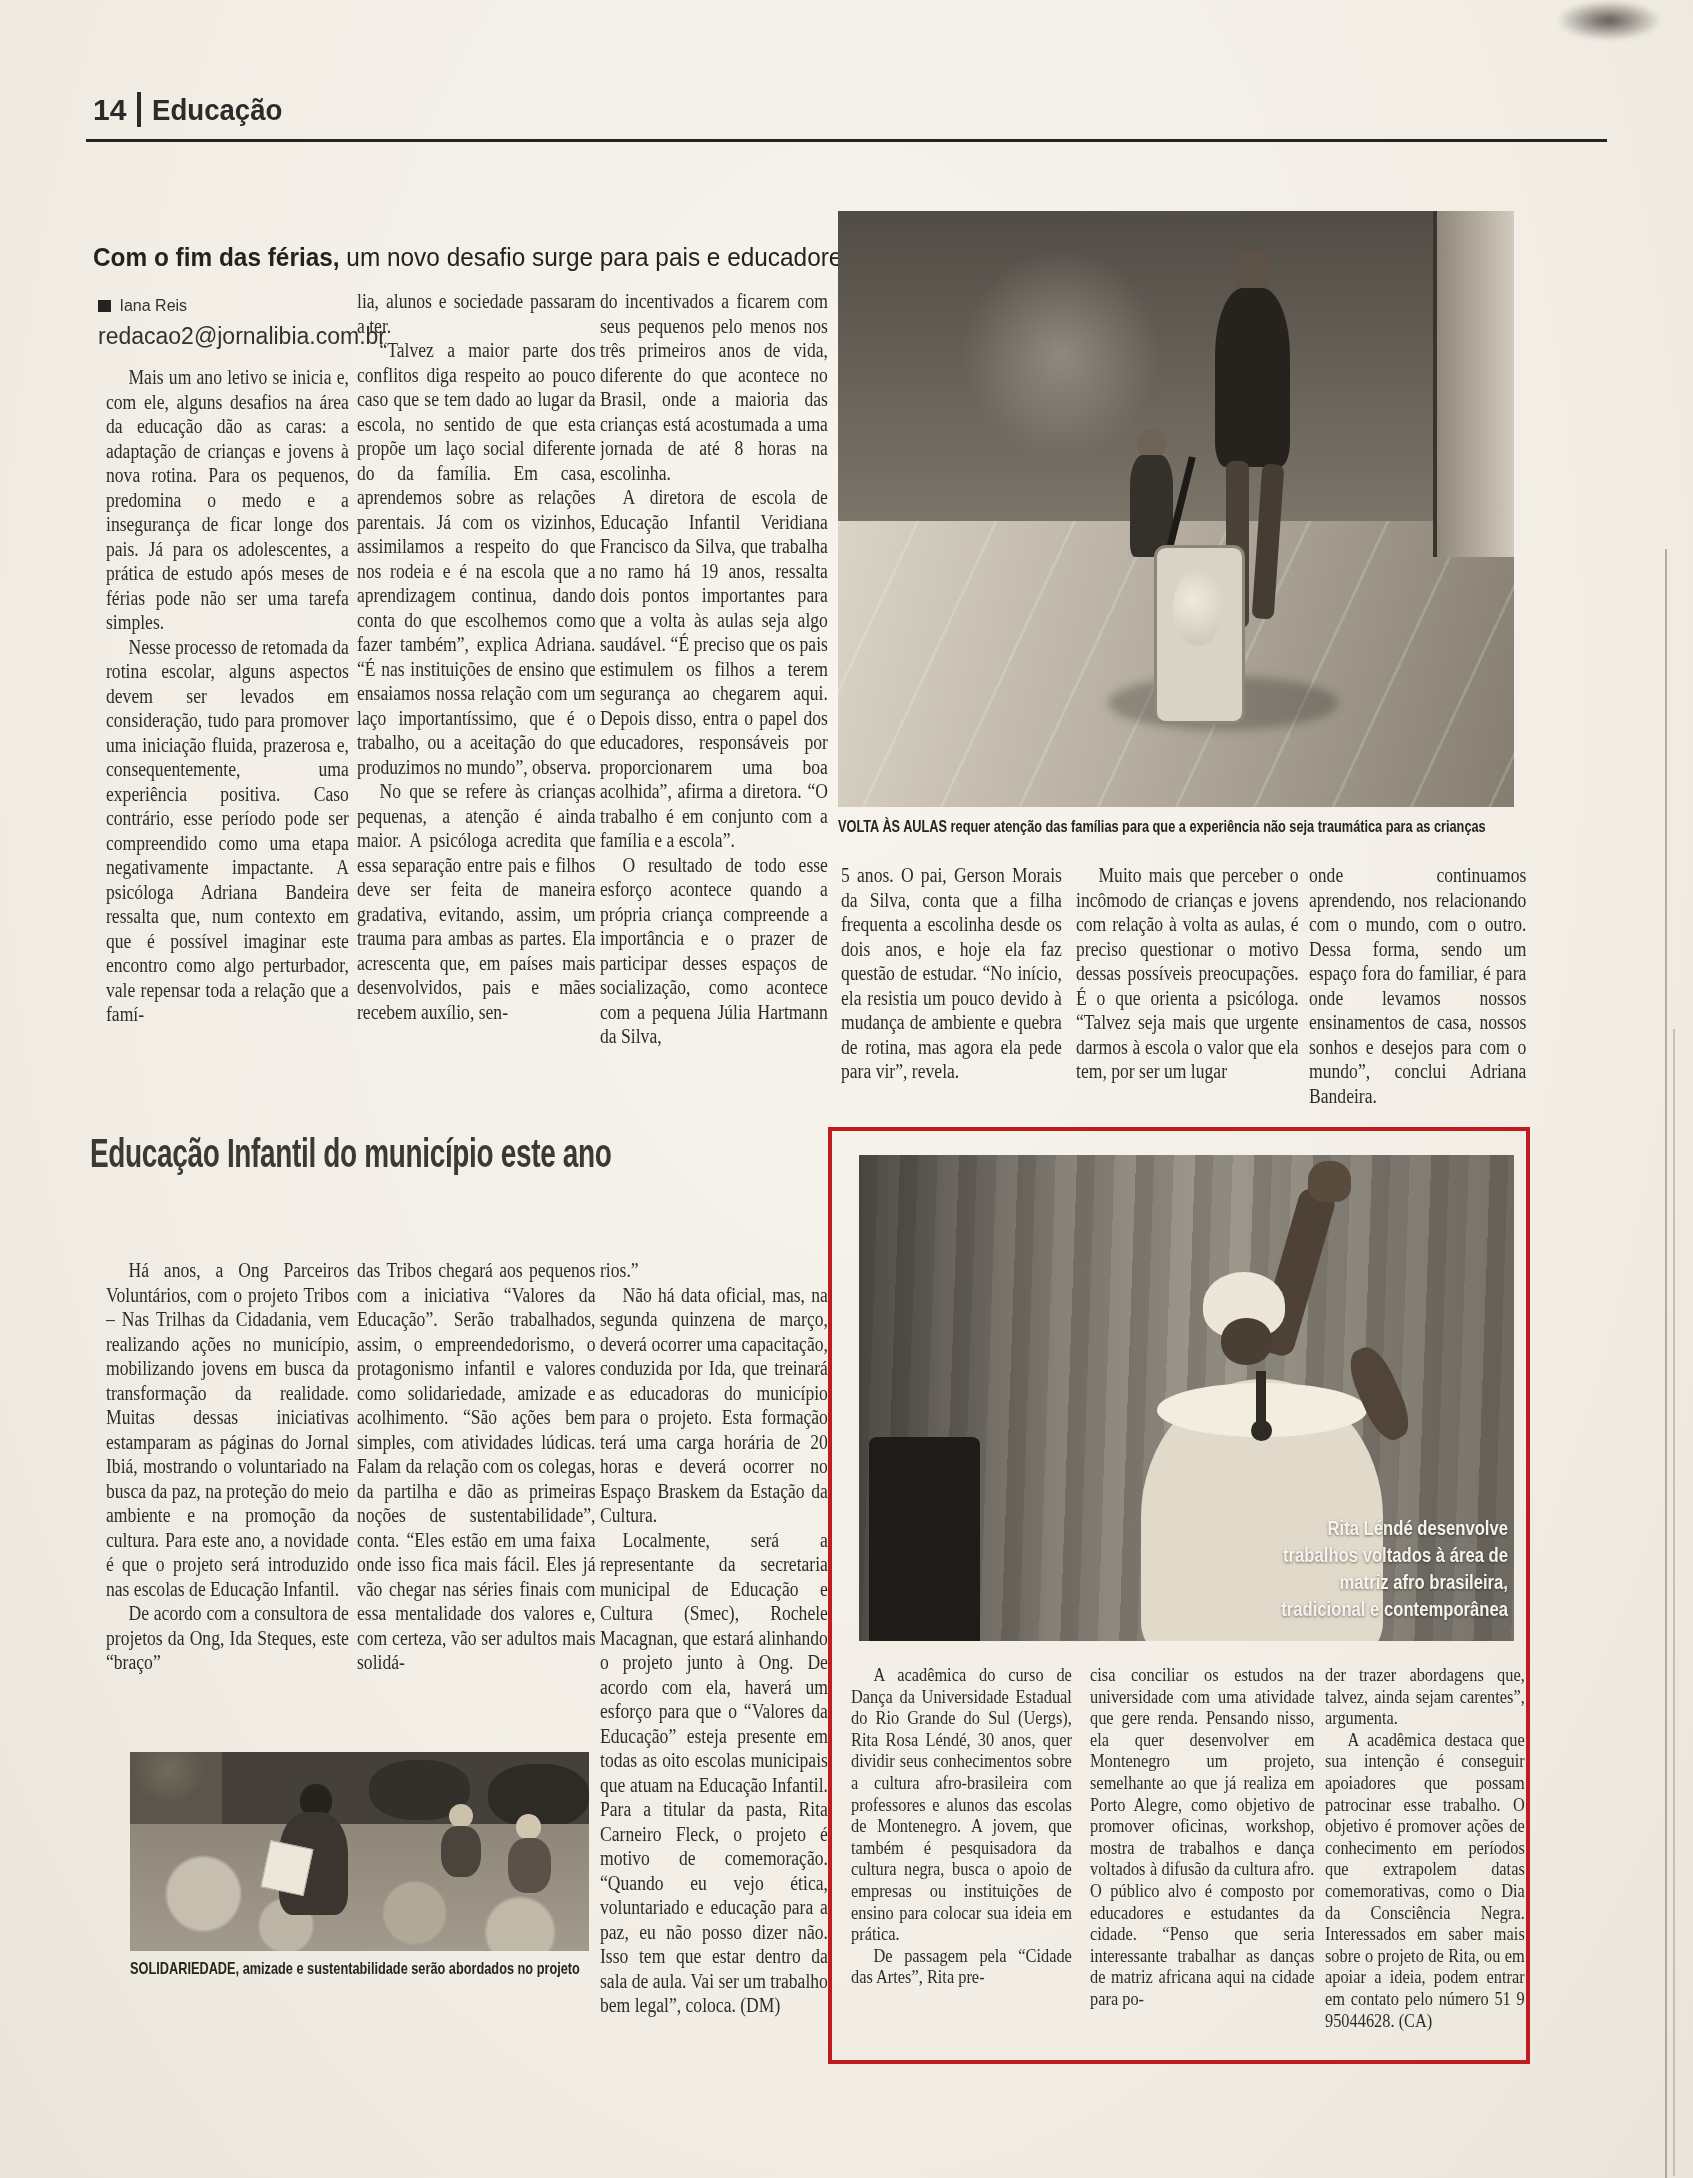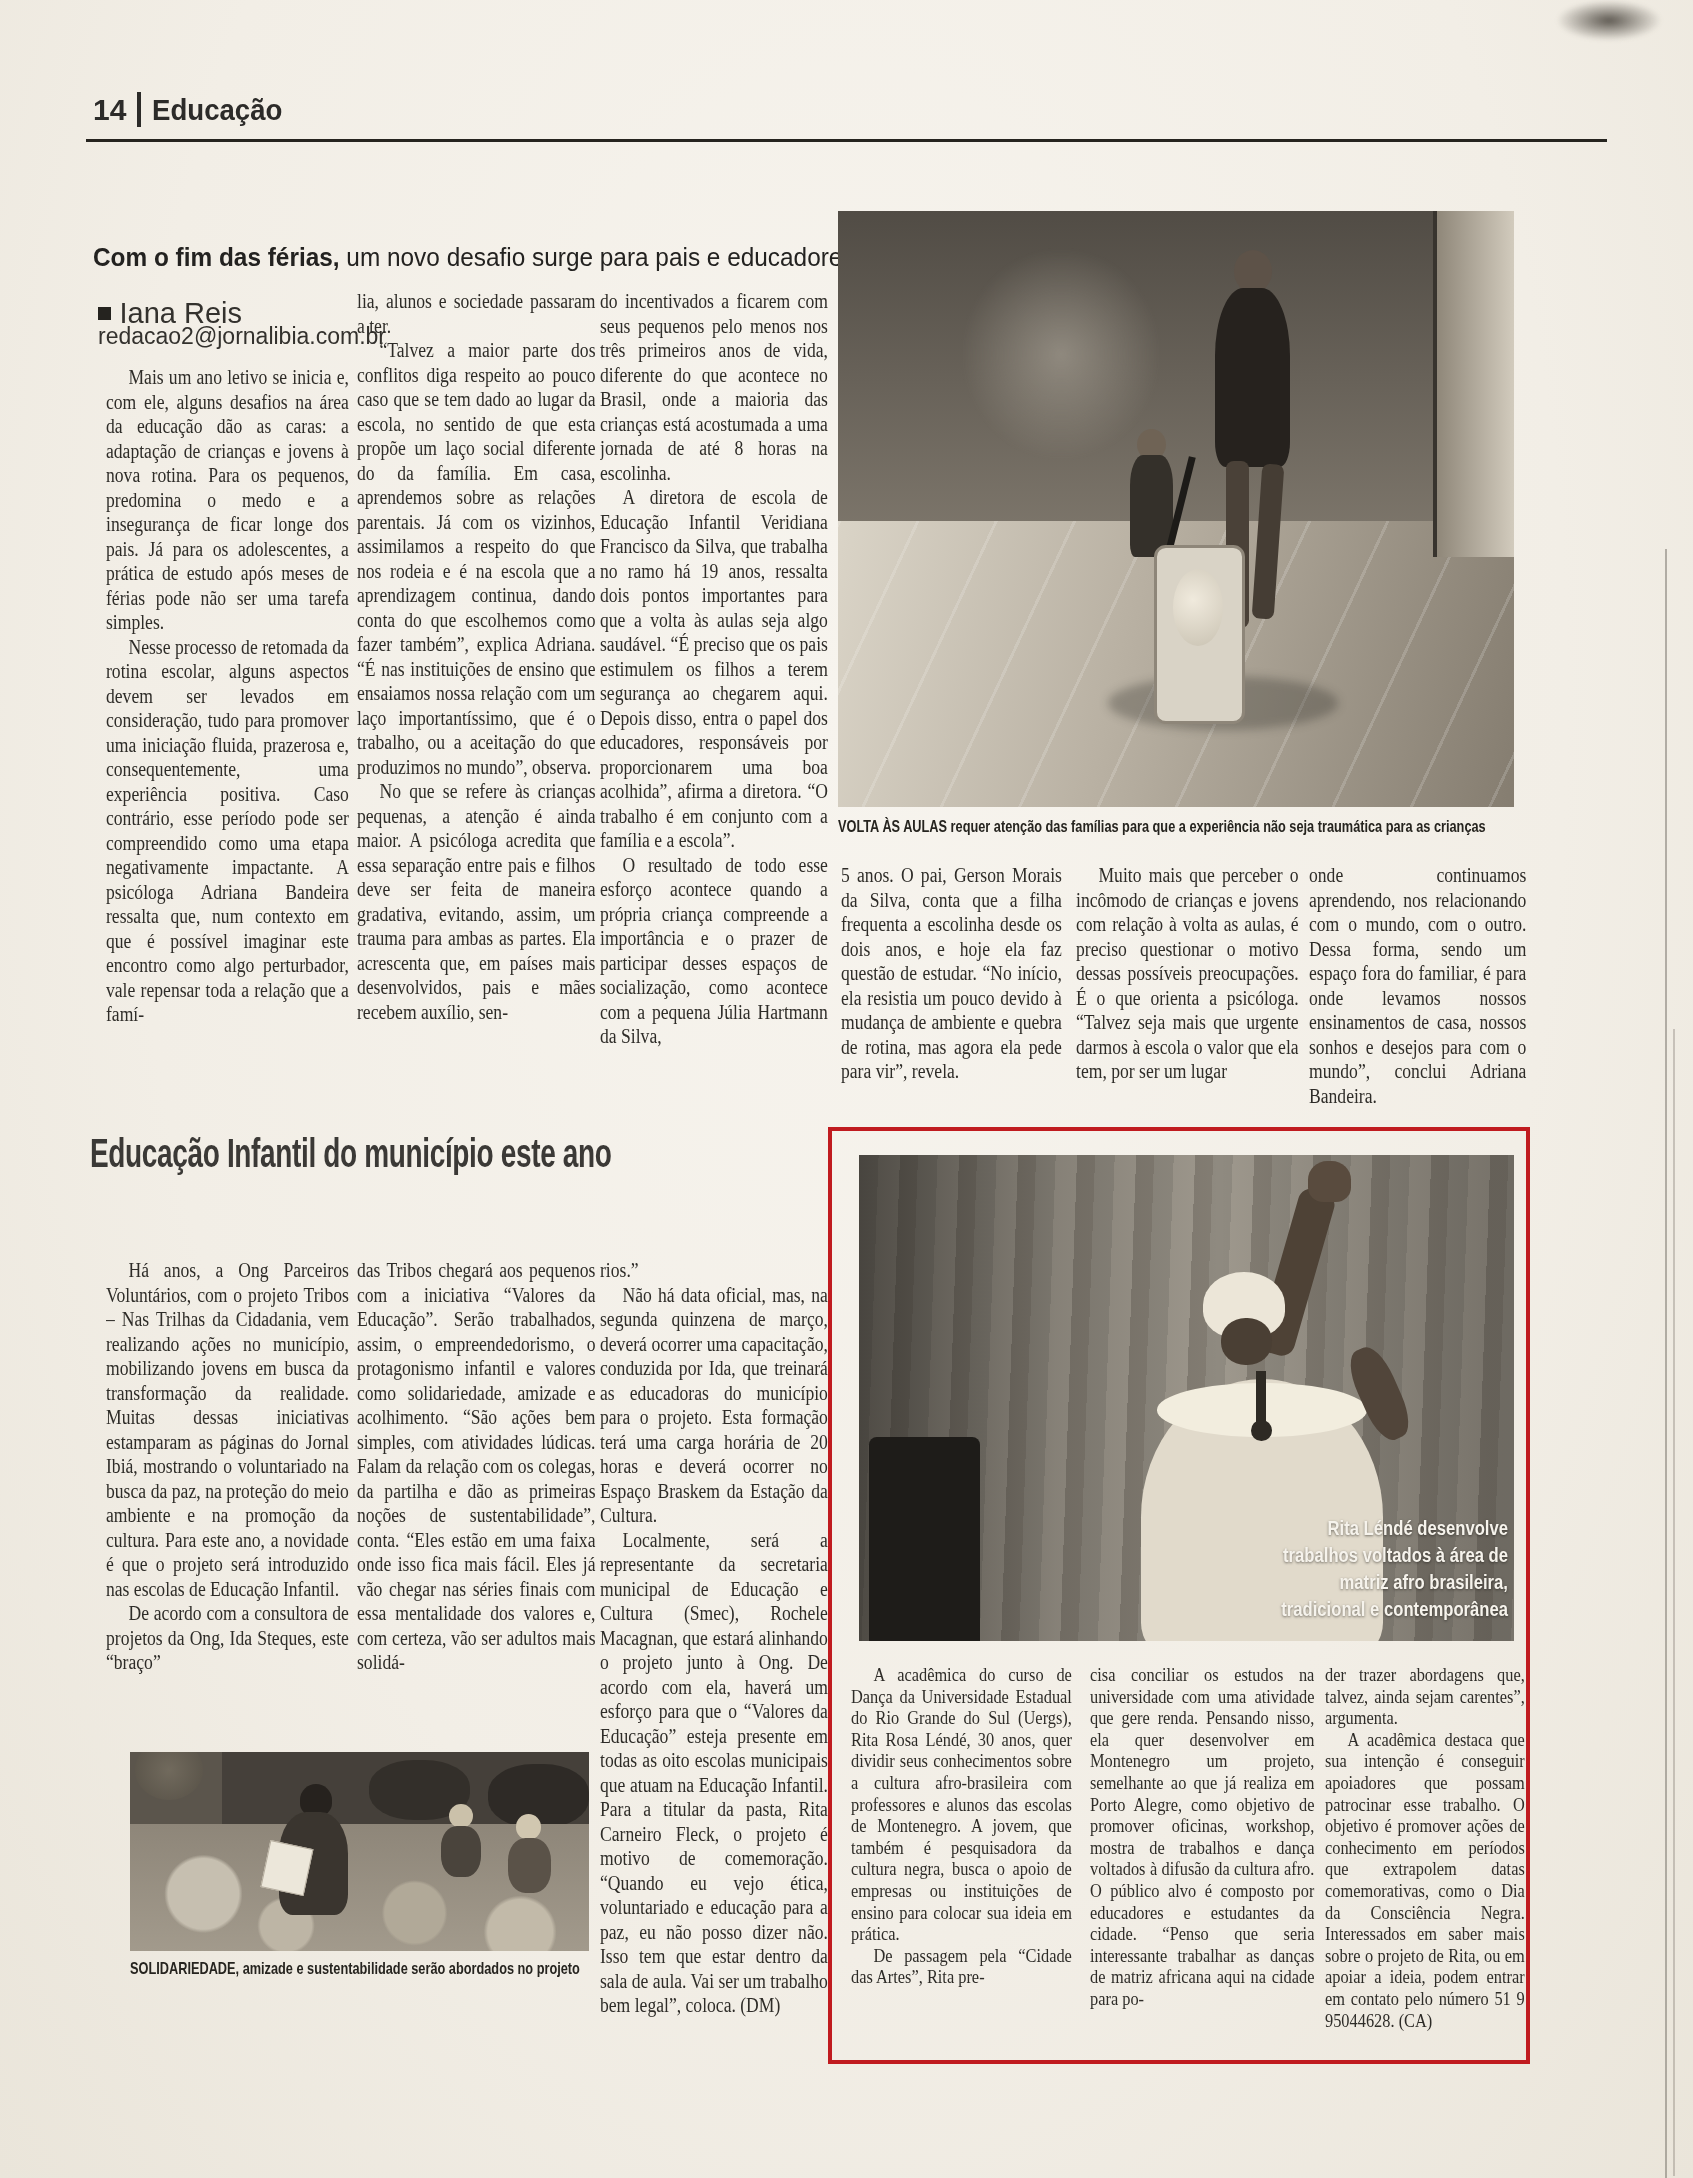--- a/index.html
+++ b/index.html
@@ -24,21 +24,21 @@
 
   
   .h1 { left:90px; top:147px; }
   .h1 span { font-size:69px; font-weight:bold; color:#454341; letter-spacing:-1px; transform:scaleX(.85); }
   .subhead { left:93px; top:242px; }
   .subhead span { font-size:26.5px; color:#232220; transform:scaleX(.92); }
   .subhead b { font-weight:bold; }
 
   .byline-row { left:98px; top:297px; display:flex; align-items:center; }
   .byline-sq { width:12.7px; height:12.7px; background:#25231f; margin-right:8.8px; }
-  .byline-name { font-size:29px; color:#33312d; font-family:"Liberation Sans",sans-serif; }
+  .byline-name { font-size:16px; color:#33312d; font-family:"Liberation Sans",sans-serif; }
   .byline-email { left:98px; top:323px; font-size:23px; color:#33312d; font-family:"Liberation Sans",sans-serif; }
 
   
   .col { position:absolute; overflow:hidden; text-align:justify; font-size:20px; line-height:24.5px;
          color:#2e2c28; transform:scaleX(.88); transform-origin:0 0; }
   .col p { text-indent:25.5px; }
   .col p.cont { text-indent:0; }
   .rbcol { font-size:18.6px; line-height:21.6px; }
 
   .caption { font-family:"Liberation Sans",sans-serif; font-weight:bold; font-size:17px; color:#26241f; }

